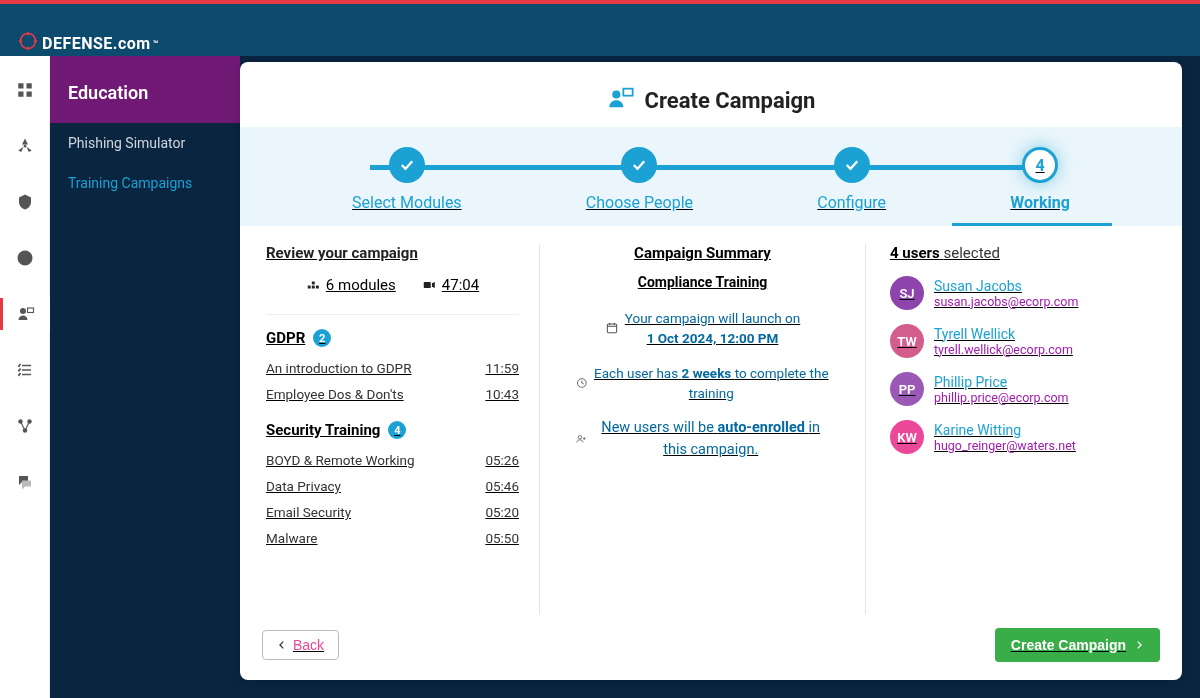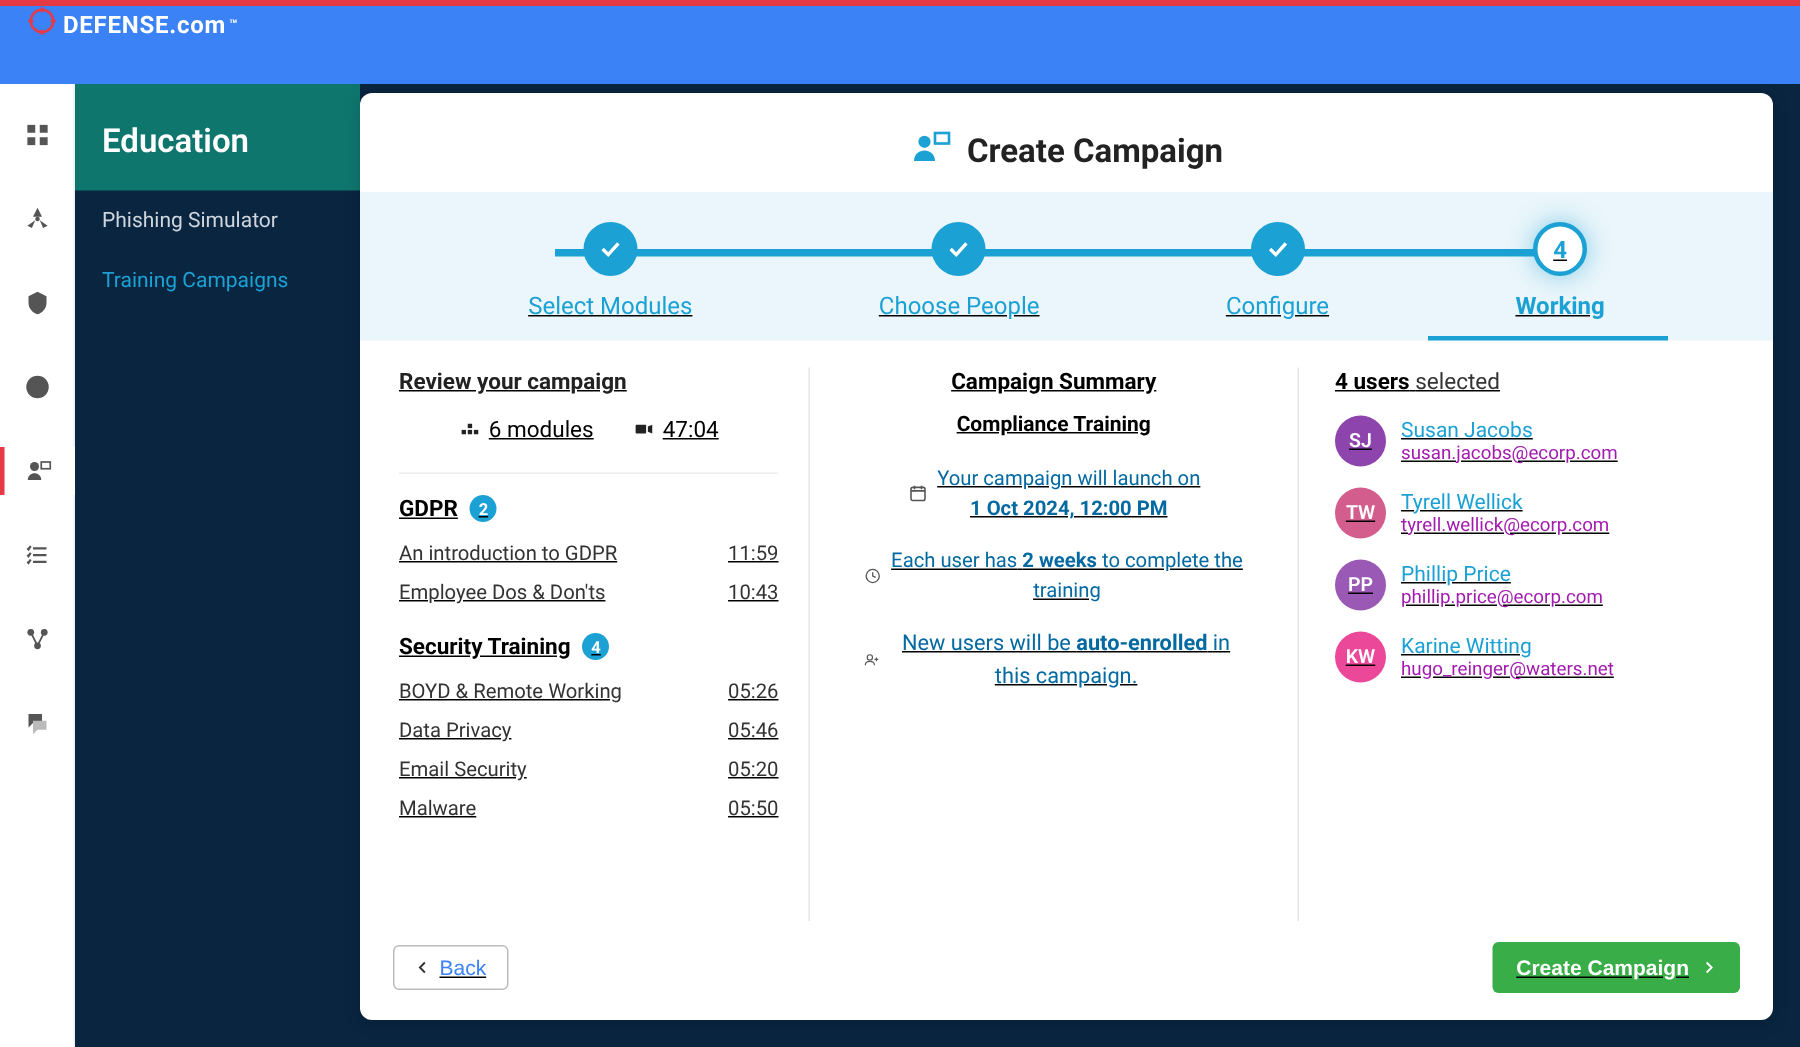--- a/index.html
+++ b/index.html
@@ -1,27 +1,27 @@
 <!DOCTYPE html>
 <html><head>
   <meta charset="utf-8">
   <style>
     * { box-sizing: border-box; margin: 0; padding: 0; }
     body { font-family: -apple-system, BlinkMacSystemFont, 'Segoe UI', Roboto, sans-serif; background: #f5f5f5; width:1200px; height:698px; overflow:hidden; }
     .top-bar { height: 4px; background: #e63946; }
-    .header { background: #3b82f6; height: 52px; display: flex; align-items: flex-start; padding: 0 18px; }
+    .header { background: #0c4a6e; height: 52px; display: flex; align-items: flex-end; padding: 0 18px; }
     .logo { display: flex; align-items: center; color: #fff; font-weight: 700; font-size: 16px; letter-spacing: 0.5px; }
     .logo-icon { color: #e63946; font-size: 20px; margin-right: 4px; }
     .layout { display: flex; height: calc(698px - 56px); }
     .icon-rail { width: 50px; background: #fff; display: flex; flex-direction: column; align-items: center; padding-top: 18px; gap: 24px; border-right: 1px solid #eee; }
     .rail-icon { width: 50px; height: 32px; display: flex; align-items: center; justify-content: center; color: #444; cursor: pointer; }
     .rail-icon.active { background: #fff; border-left: 3px solid #e63946; }
     .rail-svg { width: 18px; height: 18px; fill: #555; }
     .sidebar { width: 190px; background: #0a2540; color: #fff; }
-    .sidebar-title { font-size: 22px; font-weight: 600; padding: 26px 18px 20px; background: #0f766e; }
+    .sidebar-title { font-size: 18px; font-weight: 600; padding: 26px 18px 20px; background: #701a75; }
     .sidebar-item { padding: 12px 18px; font-size: 14px; cursor: pointer; color: #d0d6de; }
     .sidebar-item.active { color: #1ca1d4; }
     .content-wrap { flex: 1; position: relative; background: #0a2540; }
     .content { position: absolute; top: 6px; left: 0; right: 18px; bottom: 18px; background: #fff; border-radius: 8px; box-shadow: 0 2px 12px rgba(0,0,0,.15); display: flex; flex-direction: column; text-decoration: underline; }
     .page-header { text-align: center; padding: 22px 0 10px; }
     .page-title { font-size: 22px; font-weight: 700; color: #222; display: inline-flex; align-items: center; gap: 10px; }
     .title-icon { color: #1ca1d4; }
     .stepper { background: #eaf6fb; padding: 20px 50px 14px; position: relative; }
     .stepper-line { position:absolute; top: 38px; left: 130px; right: 130px; height: 5px; background: #1ca1d4; z-index:0; }
     .steps { display:flex; justify-content: space-around; position:relative; z-index:1; }
@@ -44,21 +44,21 @@
     .summary-name { font-weight:700; font-size:14px; margin-bottom:18px; }
     .summary-line { font-size:13.5px; color:#0369a1; margin-bottom:14px; line-height:1.5; display:flex; align-items:center; justify-content:center; gap:6px; }
     .summary-line strong { font-weight:700; }
     .users-head { font-size:15px; color:#333; margin-bottom: 14px; }
     .users-head strong { color:#000; }
     .user-row { display:flex; align-items:center; gap:10px; margin-bottom: 14px; }
     .avatar { width:34px; height:34px; border-radius:50%; display:flex; align-items:center; justify-content:center; color:#fff; font-weight:600; font-size:13px; }
     .user-name { color:#1ca1d4; font-size:14px; }
     .user-email { color:#a21caf; font-size:12.5px; }
     .footer { display:flex; justify-content:space-between; align-items:center; padding: 14px 22px 18px; }
-    .btn-back { border:1px solid #bbb; background:#fff; color:#3b82f6; padding:6px 14px; border-radius:4px; font-size:14px; cursor:pointer; display:inline-flex; align-items:center; gap:6px; }
+    .btn-back { border:1px solid #bbb; background:#fff; color:#ec4899; padding:6px 14px; border-radius:4px; font-size:14px; cursor:pointer; display:inline-flex; align-items:center; gap:6px; }
     .btn-primary { background:#38ad48; color:#fff; border:none; padding:9px 16px; border-radius:4px; font-size:14px; font-weight:600; cursor:pointer; display:inline-flex; align-items:center; gap:8px; }
     .icon-inline { width:14px; height:14px; }
     .active-underline { position:absolute; bottom:0; right: 70px; width: 160px; height:3px; background:#1ca1d4; }
   </style>
 </head>
 <body>
 
 <div class="top-bar"></div>
 <div class="header">
   <div class="logo">

